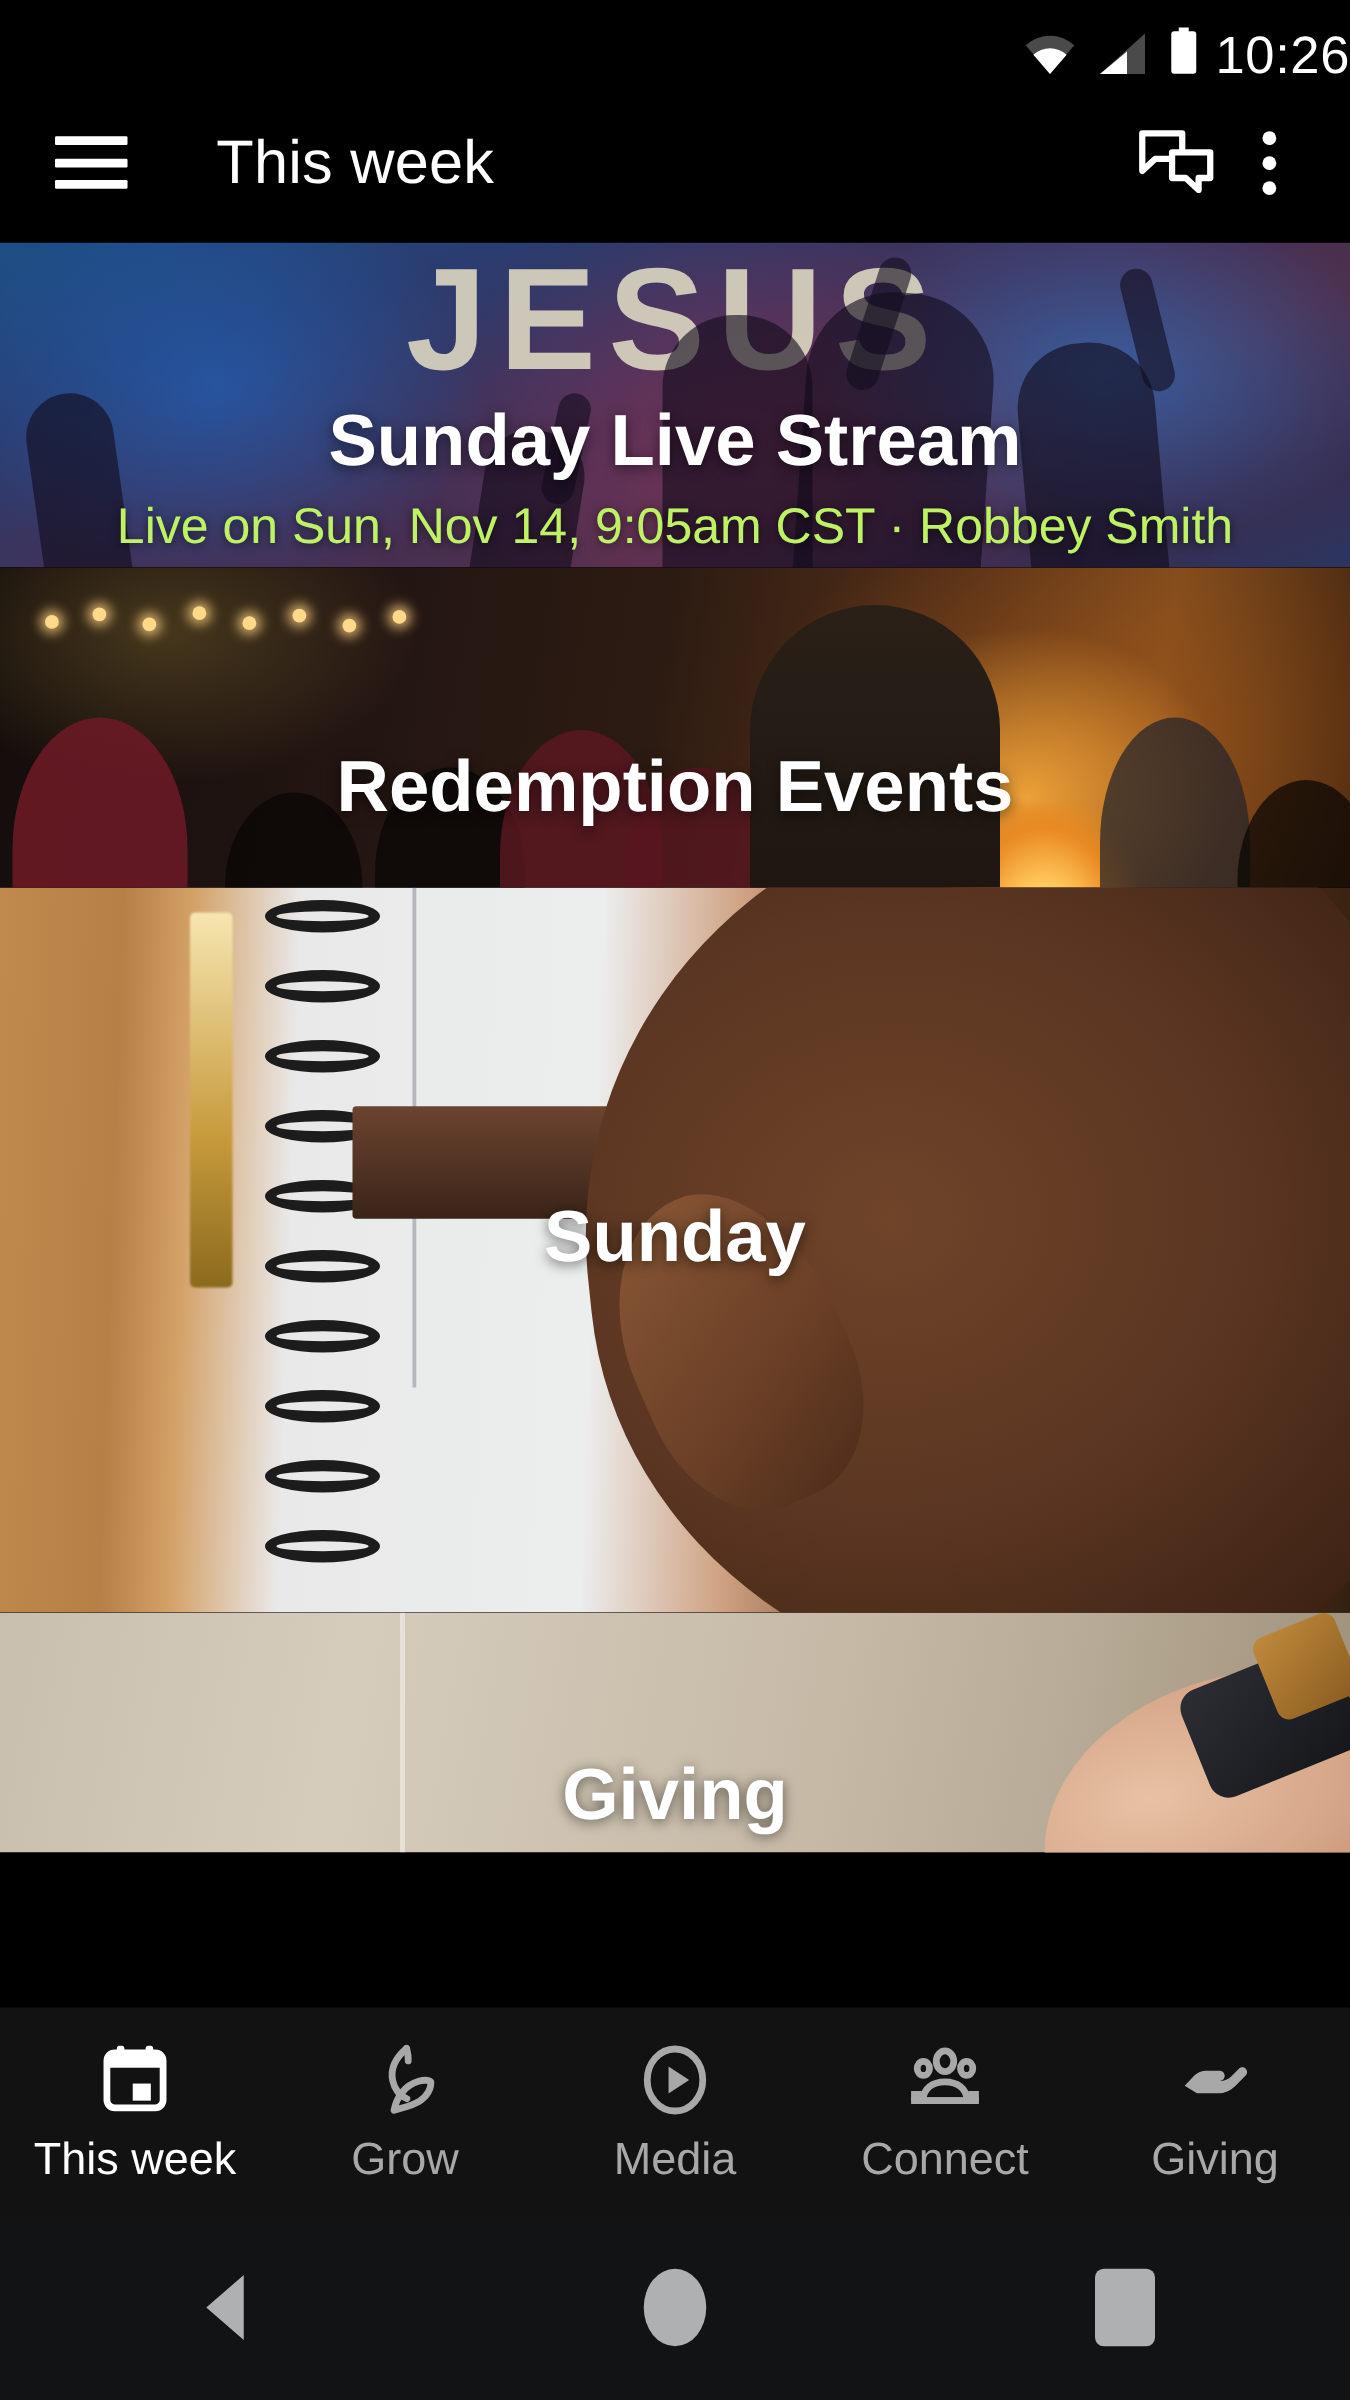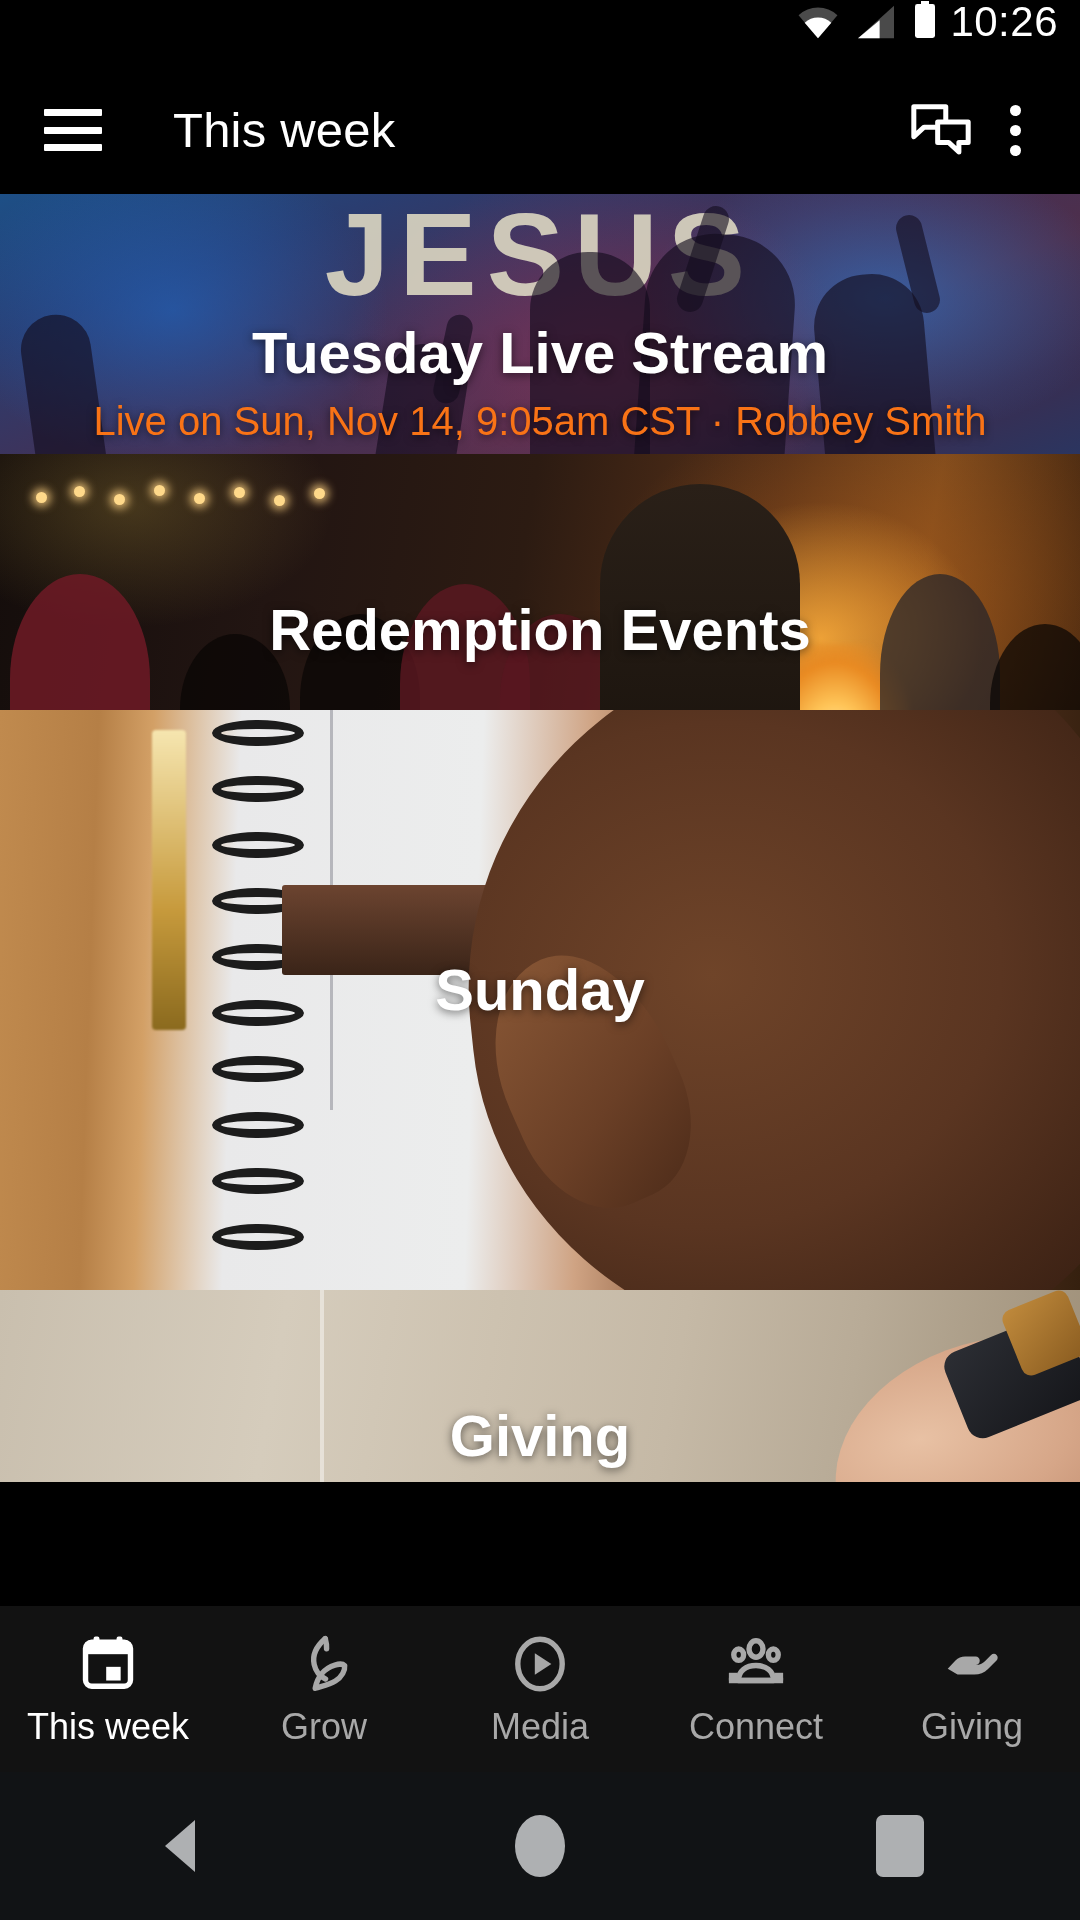--- a/index.html
+++ b/index.html
@@ -7,22 +7,22 @@
     width:1080px; height:1920px;
     background:#000;
     font-family:"Liberation Sans", sans-serif;
     overflow:hidden;
   }
   .phone { position:relative; width:1080px; height:1920px; background:#000; }
 
   
   .statusbar {
     position:absolute; top:0; left:0; width:1080px; height:66px;
-    background:#000; display:flex; align-items:flex-start; justify-content:flex-end;
-    padding-right:22px; gap:12px;
+    background:#000; display:flex; align-items:flex-end; justify-content:flex-end;
+    gap:12px;
   }
   .sb-icons { display:flex; align-items:flex-end; gap:14px; height:44px; }
   .sb-time { color:#fff; font-size:42px; letter-spacing:0.5px; line-height:44px; font-weight:400; }
 
   
   .appbar {
     position:absolute; top:66px; left:0; width:1080px; height:128px;
     background:#000; display:flex; align-items:center;
   }
   .hamburger { width:58px; height:42px; margin-left:44px; display:flex; flex-direction:column; justify-content:space-between; cursor:pointer; }
@@ -38,21 +38,21 @@
   .cards { position:absolute; top:194px; left:0; width:1080px; height:1412px; overflow:hidden; }
   .card { position:relative; width:1080px; overflow:hidden; }
   .card .art { position:absolute; inset:0; }
   .card .label {
     position:absolute; left:0; right:0; text-align:center;
     color:#fff; font-weight:bold; z-index:5;
     text-shadow:0 2px 10px rgba(0,0,0,0.55);
   }
   .card .sub {
     position:absolute; left:0; right:0; text-align:center;
-    color:#f97316; z-index:5; font-weight:400;
+    color:#bef264; z-index:5; font-weight:400;
     text-shadow:0 2px 8px rgba(0,0,0,0.6);
   }
 
   
   #card-live { height:260px; }
   #card-live .art {
     background:
       radial-gradient(ellipse 340px 200px at 82% 40%, rgba(40,130,225,0.55), transparent 70%),
       radial-gradient(ellipse 300px 220px at 16% 45%, rgba(30,110,210,0.5), transparent 72%),
       radial-gradient(ellipse 360px 260px at 55% 62%, rgba(150,55,95,0.55), transparent 70%),
@@ -217,21 +217,21 @@
       <div class="art"></div>
       <div class="jesus">JESUS</div>
       <div class="silhouette s1"></div>
       <div class="silhouette s2"></div>
       <div class="silhouette s3"></div>
       <div class="silhouette s4"></div>
       <div class="silhouette s5"></div>
       <div class="arm" style="left:690px;top:10px;height:110px;transform:rotate(18deg);"></div>
       <div class="arm" style="left:905px;top:20px;height:100px;transform:rotate(-14deg);"></div>
       <div class="arm" style="left:440px;top:120px;height:90px;transform:rotate(12deg);"></div>
-      <div class="label">Tuesday Live Stream</div>
+      <div class="label">Sunday Live Stream</div>
       <div class="sub">Live on Sun, Nov 14, 9:05am CST · Robbey Smith</div>
     </div>
 
     <div class="card" id="card-events">
       <div class="art"></div>
       <div class="lights">
         <i style="left:6px;top:10px"></i>
           <i style="left:44px;top:4px"></i>
           <i style="left:84px;top:12px"></i>
         <i style="left:124px;top:3px"></i>

